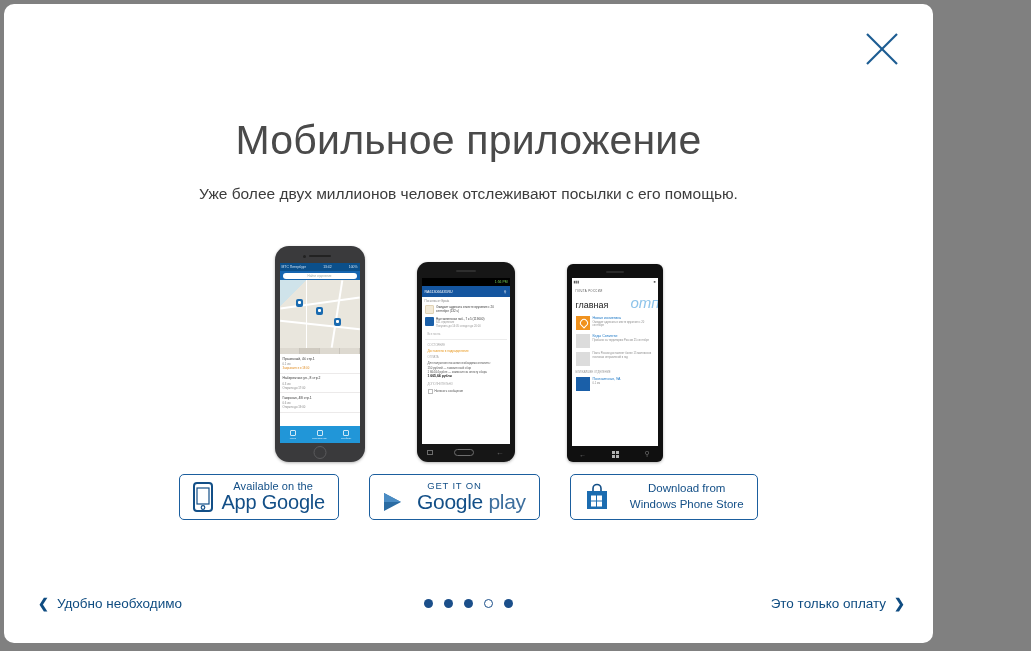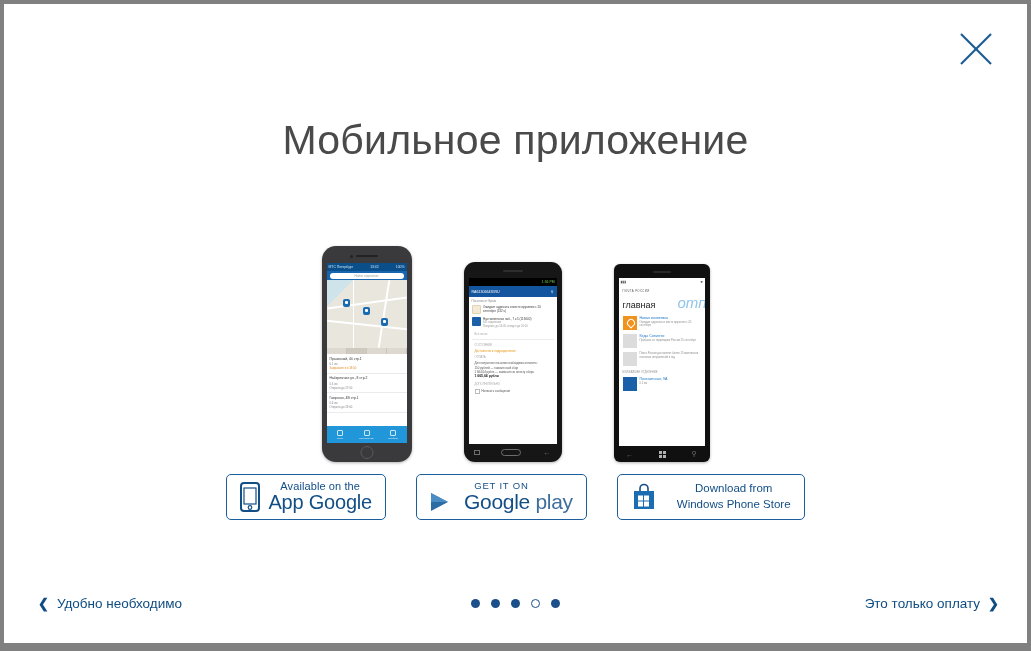--- a/index.html
+++ b/index.html
@@ -5,22 +5,23 @@
   * { margin:0; padding:0; box-sizing:border-box; }
   html, body {
     width:1031px; height:651px;
     background:#808080;
     font-family:"Liberation Sans", sans-serif;
     overflow:hidden;
   }
   #modal {
     position:absolute;
     left:4px; top:4px;
-    width:1023px; height:639px;
+    width:929px; height:639px;
     background:#ffffff;
+    border-radius:10px;
   }
 
   
   #close-btn {
     position:absolute; right:30px; top:24px;
     width:42px; height:42px;
     cursor:pointer;
   }
 
   
@@ -279,20 +280,21 @@
 <div id="modal">
 
   <div id="close-btn">
     <svg width="42" height="42" viewBox="0 0 42 42">
       <line x1="6" y1="6" x2="36" y2="36" stroke="#1c5c92" stroke-width="2.2"></line>
       <line x1="36" y1="6" x2="6" y2="36" stroke="#1c5c92" stroke-width="2.2"></line>
     </svg>
   </div>
 
   <div id="title">Мобильное приложение</div>
+  <div id="subtitle">Уже более двух миллионов человек отслеживают посылки с его помощью.</div>
 
   <div id="phones">
 
     <div class="phone iphone">
       <span class="cam"></span>
       <span class="speaker"></span>
       <span class="home"></span>
       <div class="screen">
         <div class="statusbar">
           <span>МТС Петербург</span>

